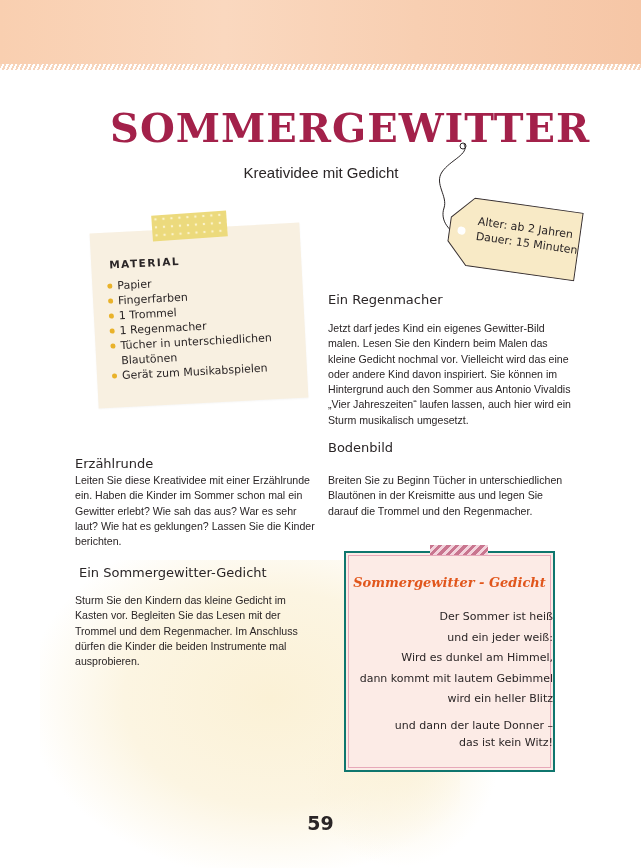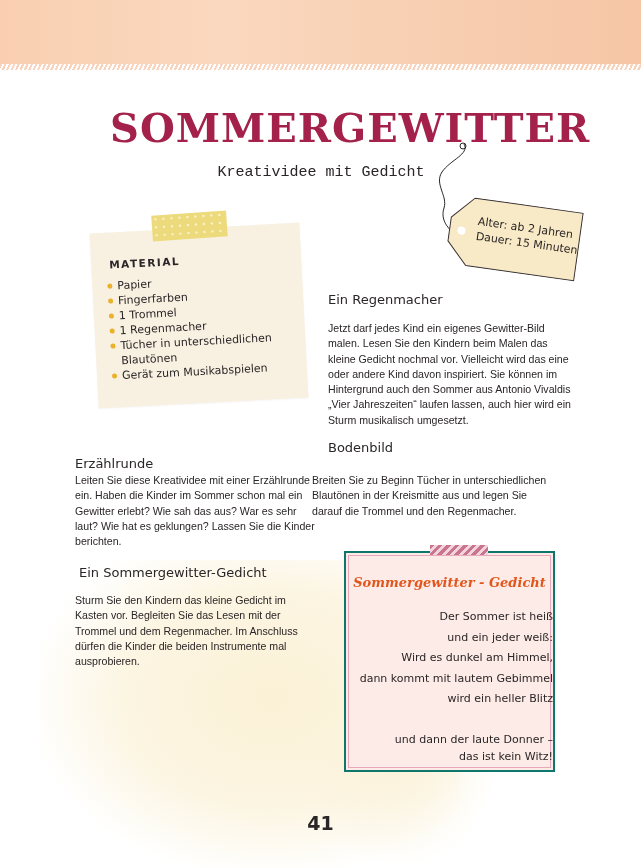--- a/index.html
+++ b/index.html
@@ -24,21 +24,21 @@
     background: radial-gradient(ellipse at 50% 50%, #fbf2da 0%, rgba(255,255,255,0) 70%);
   }
 
   .page-title {
     position: absolute; left: 110px; top: 104px; width: 425px; text-align: center;
     font-family: "DejaVu Serif", serif; font-weight: bold; font-size: 40px; letter-spacing: 1px;
     color: #a3214a;
   }
   .subtitle {
     position: absolute; left: 200px; top: 164px; width: 242px; text-align: center;
-    font-family: Liberation Mono, monospace; font-size: 15px; color: #2a2526;
+    font-family: Liberation Sans, sans-serif; font-size: 15px; color: #2a2526;
   }
 
   .string { position: absolute; left: 430px; top: 140px; width: 60px; height: 110px; }
 
   .tag {
     position: absolute; left: 448px; top: 203px; width: 132px; height: 70px;
     transform: rotate(8deg); transform-origin: center;
   }
   .tag svg { position: absolute; left: 0; top: 0; }
   .tag-text {
@@ -153,33 +153,33 @@
 </div>
 <div class="tape-yellow"></div>
 
 <h2 class="section-head" style="left:328px; top:292px;">Ein Regenmacher</h2>
 <p class="section-body" style="left:328px; top:321px; width:243px;">Jetzt darf jedes Kind ein eigenes Gewitter-Bild malen. Lesen Sie den Kindern beim Malen das kleine Gedicht nochmal vor. Vielleicht wird das eine oder andere Kind davon inspiriert. Sie können im Hintergrund auch den Sommer aus Antonio Vivaldis „Vier Jahreszeiten“ laufen lassen, auch hier wird ein Sturm musikalisch umgesetzt.</p>
 
 <h2 class="section-head" style="left:75px; top:444px;margin-top:12px;">Erzählrunde</h2>
 <p class="section-body" style="left:75px; top:473px; width:245px;">Leiten Sie diese Kreatividee mit einer Erzählrunde ein. Haben die Kinder im Sommer schon mal ein Gewitter erlebt? Wie sah das aus? War es sehr laut? Wie hat es geklungen? Lassen Sie die Kinder berichten.</p>
 
 <h2 class="section-head" style="left:328px; top:440px;">Bodenbild</h2>
-<p class="section-body" style="left:312px; top:473px; width:245px;">Breiten Sie zu Beginn Tücher in unterschiedlichen Blautönen in der Kreismitte aus und legen Sie darauf die Trommel und den Regenmacher.</p>
+<p class="section-body" style="left:328px; top:473px; width:245px;">Breiten Sie zu Beginn Tücher in unterschiedlichen Blautönen in der Kreismitte aus und legen Sie darauf die Trommel und den Regenmacher.</p>
 
 <h2 class="section-head" style="left:79px; top:565px;">Ein Sommergewitter-Gedicht</h2>
 <p class="section-body" style="left:75px; top:593px; width:238px;">Sturm Sie den Kindern das kleine Gedicht im Kasten vor. Begleiten Sie das Lesen mit der Trommel und dem Regenmacher. Im Anschluss dürfen die Kinder die beiden Instrumente mal ausprobieren.</p>
 
 <div class="poem-box">
   <div class="poem-box-inner"></div>
   <div class="poem-title">Sommergewitter - Gedicht</div>
   <div class="poem-lines">
     <div class="poem-line">Der Sommer ist heiß</div>
     <div class="poem-line">und ein jeder weiß:</div>
     <div class="poem-line">Wird es dunkel am Himmel,</div>
     <div class="poem-line">dann kommt mit lautem Gebimmel</div>
     <div class="poem-line">wird ein heller Blitz</div>
-    <div class="poem-line" style="margin-top:20px;padding-left:24px;">und dann der laute Donner –</div>
+    <div class="poem-line" style="margin-top:6px;padding-left:24px;">und dann der laute Donner –</div>
     <div class="poem-line tight">das ist kein Witz!</div>
   </div>
 </div>
 <div class="tape-pink"></div>
 
-<div class="page-number">41</div>
+<div class="page-number">59</div>
 
 </body></html>

